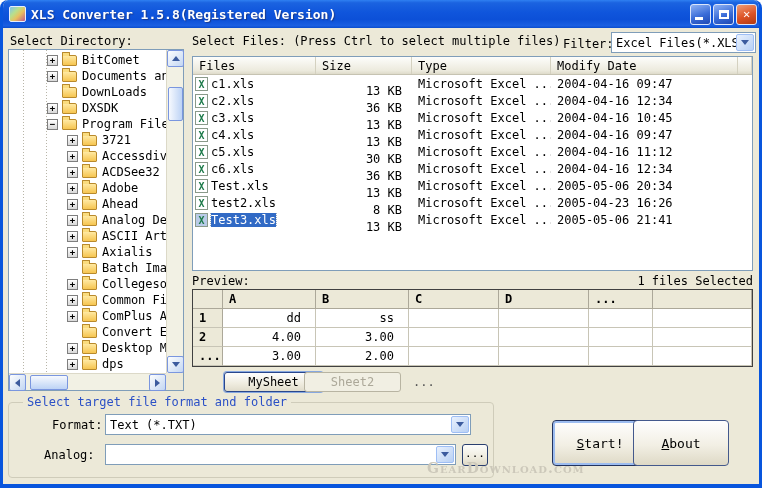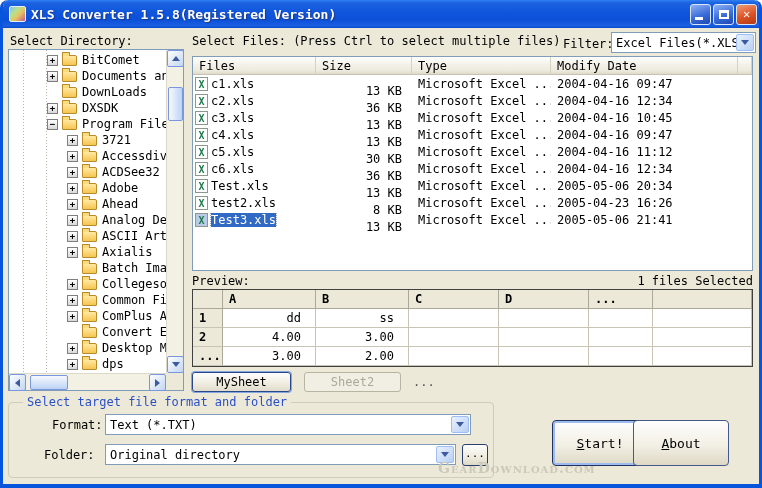--- a/index.html
+++ b/index.html
@@ -91,39 +91,39 @@
                    grid-template-columns:30px 93px 93px 90px 90px 64px 1fr; grid-auto-rows:19px; }
   .pv-cell { border-right:1px solid #c8c5b6; border-bottom:1px solid #c8c5b6; padding:2px 4px 0 6px;
              white-space:nowrap; overflow:hidden; font-size:12px; }
   .pv-head { background:#ece9d8; font-weight:bold; border-right:1px solid #aca899; border-bottom:1px solid #aca899; }
   .pv-rowhdr { background:#ece9d8; font-weight:bold; border-right:1px solid #aca899; }
   .pv-val { text-align:right; padding-right:14px; }
 
   
   .sheet-btn { position:absolute; height:20px; border-radius:3px; text-align:center; font-size:12px; cursor:pointer;
                font-family:"DejaVu Sans Mono",monospace; }
-  .sheet-on  { background:linear-gradient(#fefefe,#efecdf 60%,#e0dccb); border:1px solid #29478c; box-shadow:0 0 0 1px #86a7e0; color:#000; }
+  .sheet-on  { background:linear-gradient(#fefefe,#efecdf 60%,#e0dccb); border:1px solid #29478c; box-shadow:0 0 0 1px #86a7e0; color:#000;margin-left:32px; }
   .sheet-off { background:#f1efe3; border:1px solid #b8b4a2; color:#aca899; }
   .dots { position:absolute; color:#555; }
 
   
   .groupbox { position:absolute; left:5px; top:374px; width:486px; height:76px; border:1px solid #cfccba; border-radius:4px; }
   .groupbox-label { position:absolute; left:14px; top:-8px; background:#ece9d8; padding:0 4px; color:#2b50c6; font-size:12px; white-space:nowrap; }
   .field-label { position:absolute; font-size:12px; white-space:nowrap; }
   .browse-btn { position:absolute; width:26px; height:22px; background:linear-gradient(#fdfdfb,#efecdf 60%,#ddd8c6);
                 border:1px solid #2a3f6f; border-radius:3px; font-size:11px; text-align:center; line-height:18px; cursor:pointer; }
 
   
   .xp-btn { position:absolute; width:96px; height:46px; border-radius:4px; font-size:13px; cursor:pointer;
             background:linear-gradient(#fefefe,#f2efe4 55%,#ded9c6); border:1px solid #44598c;
             display:flex; align-items:center; justify-content:center; font-family:"DejaVu Sans Mono",monospace; }
   .xp-btn.default { border:1px solid #23335e; box-shadow:inset 0 0 0 2px #9cbcf0;margin-left:28px; }
   .uf::first-letter { text-decoration:underline; }
 
-  .watermark { position:absolute; left:435px; top:432px; color:#ccc8ba; font-family:"DejaVu Serif",serif;
+  .watermark { position:absolute; left:424px; top:432px; color:#ccc8ba; font-family:"DejaVu Serif",serif;
                font-weight:bold; font-size:14px; letter-spacing:1px; font-variant:small-caps; }
 </style>
 </head>
 <body>
 
 <div class="window">
 
   <div class="titlebar">
     <div class="app-icon"></div>
     <div class="title">XLS Converter 1.5.8(Registered Version)</div>
@@ -425,23 +425,22 @@
     <div class="groupbox">
       <div class="groupbox-label">Select target file format and folder</div>
     </div>
     <div class="field-label" style="left:49px; top:390px;">Format:</div>
     <div class="combo" style="left:102px; top:386px; width:366px;">
       <span class="val">Text (*.TXT)</span>
       <span class="arrow-btn">
           <span class="tri down"></span>
         </span>
     </div>
-    <div class="field-label" style="left:41px; top:420px;">Folder:</div>
+    <div class="field-label" style="left:41px; top:420px;">Analog:</div>
     <div class="combo" style="left:102px; top:416px; width:351px;">
-      <span class="val">Original directory</span>
       <span class="arrow-btn">
           <span class="tri down"></span>
         </span>
     </div>
     <div class="browse-btn" style="left:459px; top:416px;">...</div>
 
     <div class="xp-btn default" style="left:521px; top:392px;">
       <span class="uf">Start!</span>
     </div>
     <div class="xp-btn" style="left:630px; top:392px;">

